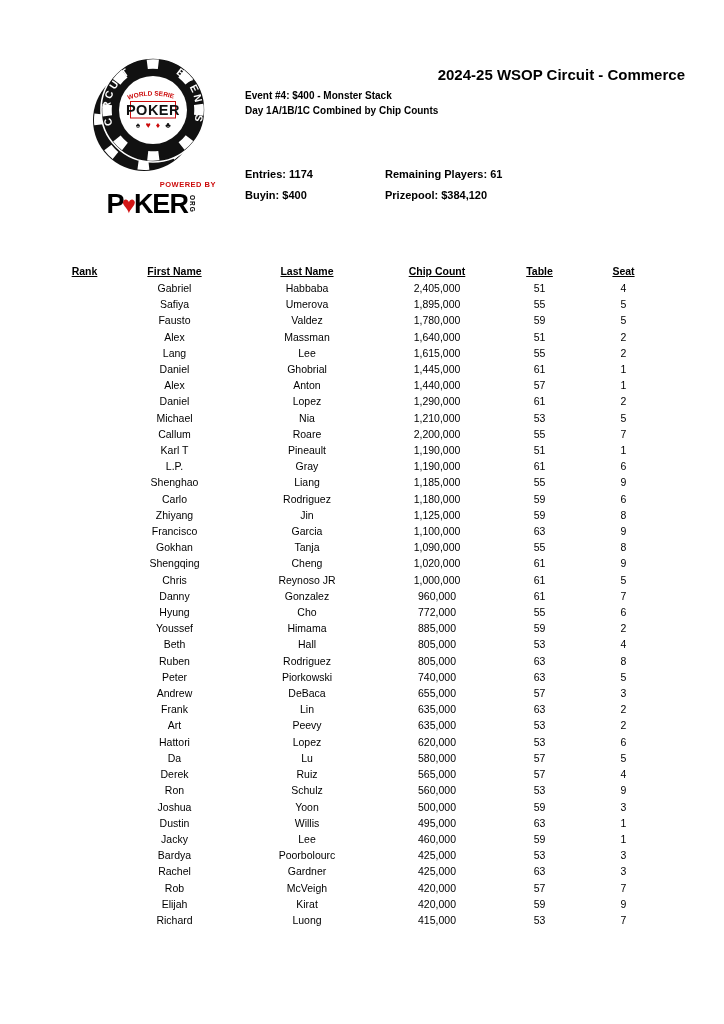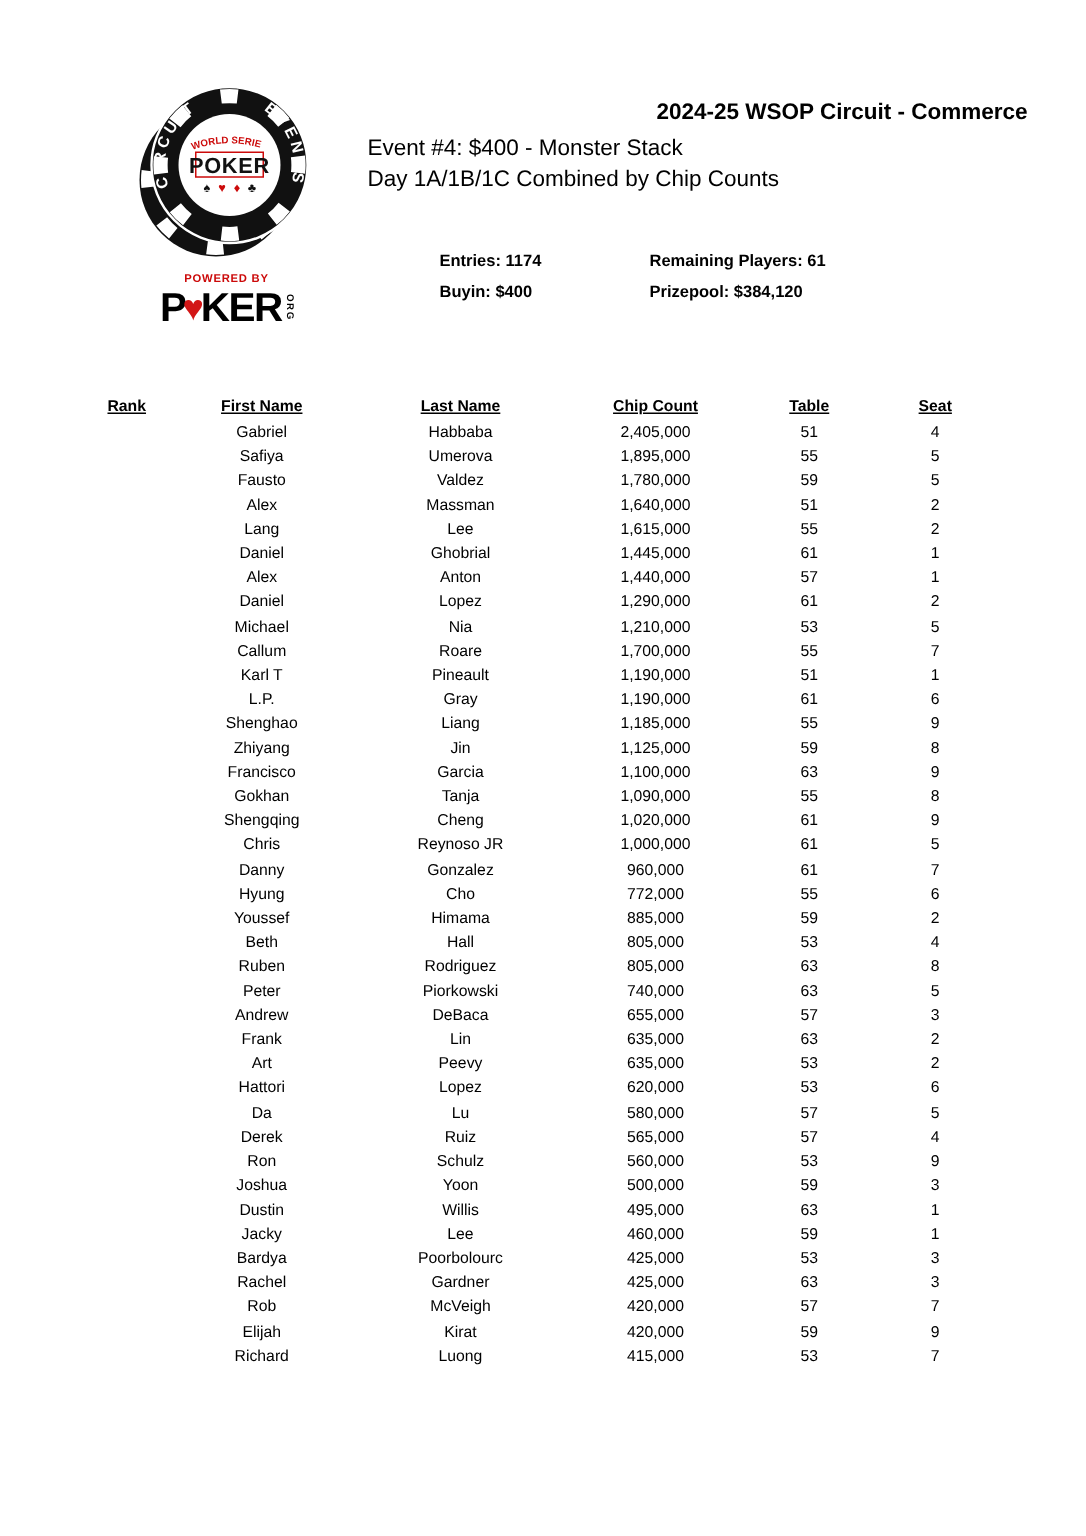--- a/index.html
+++ b/index.html
@@ -11,39 +11,40 @@
     font-family: "Liberation Sans", sans-serif;
     color: #000;
     overflow: hidden;
   }
   
   .logo-block { position: absolute; left: 86px; top: 58px; width: 130px; text-align: center; }
   .powered-by {
     margin-top: 2px;
     font-size: 7.5px; font-weight: bold; letter-spacing: .5px;
     color: #cc0a0a;
+    text-align: right;
   }
   .pokerorg {
     display: flex; align-items: center; justify-content: center;
     height: 30px; line-height: 1;
   }
   .pokerorg .pletter { font-size: 27px; font-weight: 900; letter-spacing: -1px; }
   .pokerorg .heart   { font-size: 24px; color: #d21616; margin: 0 -2px; position: relative; top: 1px; }
   .pokerorg .org {
     writing-mode: vertical-rl;
     font-size: 6.5px; font-weight: bold; letter-spacing: 1px;
     margin-left: 1px; color: #000;
   }
   
   .header-text { position: absolute; left: 245px; top: 66px; width: 440px; }
   .title { font-size: 15px; font-weight: bold; margin: 0 0 7px 0; text-align: right; }
-  .subline { font-size: 15px; font-weight: normal; margin: 0 0 4px 0; }
+  .subline { font-size: 10px; font-weight: bold; margin: 0 0 4px 0; }
   .play-ended { font-size: 11px; font-weight: bold; margin: 22px 0 0 0; }
   .stats { position: absolute; left: 245px; top: 168px; width: 420px; font-size: 11px; font-weight: bold; }
-  .stats-row { display: flex; margin-bottom: 9px; margin-left: 48px; }
+  .stats-row { display: flex; margin-bottom: 9px; }
   .stats-row .cell-left  { width: 140px; }
   .stats-row .cell-right { }
   
   .table-block { position: absolute; left: 57px; top: 262px; width: 608px; }
   table { border-collapse: collapse; width: 100%; table-layout: fixed; }
   th, td { text-align: center; padding: 0; font-size: 10.5px; height: 16.2px; line-height: 16.2px;
            white-space: nowrap; overflow: hidden; }
   th { font-weight: bold; text-decoration: underline; height: 18px; }
   col.c-rank  { width: 55px; }
   col.c-first { width: 125px; }
@@ -210,21 +211,21 @@
             <td>Michael</td>
             <td>Nia</td>
             <td>1,210,000</td>
             <td>53</td>
             <td>5</td>
           </tr>
           <tr>
             <td></td>
             <td>Callum</td>
             <td>Roare</td>
-            <td>1,700,000</td>
+            <td>2,200,000</td>
             <td>55</td>
             <td>7</td>
           </tr>
           <tr>
             <td></td>
             <td>Karl T</td>
             <td>Pineault</td>
             <td>1,190,000</td>
             <td>51</td>
             <td>1</td>
@@ -240,20 +241,28 @@
           <tr>
             <td></td>
             <td>Shenghao</td>
             <td>Liang</td>
             <td>1,185,000</td>
             <td>55</td>
             <td>9</td>
           </tr>
           <tr>
             <td></td>
+            <td>Carlo</td>
+            <td>Rodriguez</td>
+            <td>1,180,000</td>
+            <td>59</td>
+            <td>6</td>
+          </tr>
+          <tr>
+            <td></td>
             <td>Zhiyang</td>
             <td>Jin</td>
             <td>1,125,000</td>
             <td>59</td>
             <td>8</td>
           </tr>
           <tr>
             <td></td>
             <td>Francisco</td>
             <td>Garcia</td>

